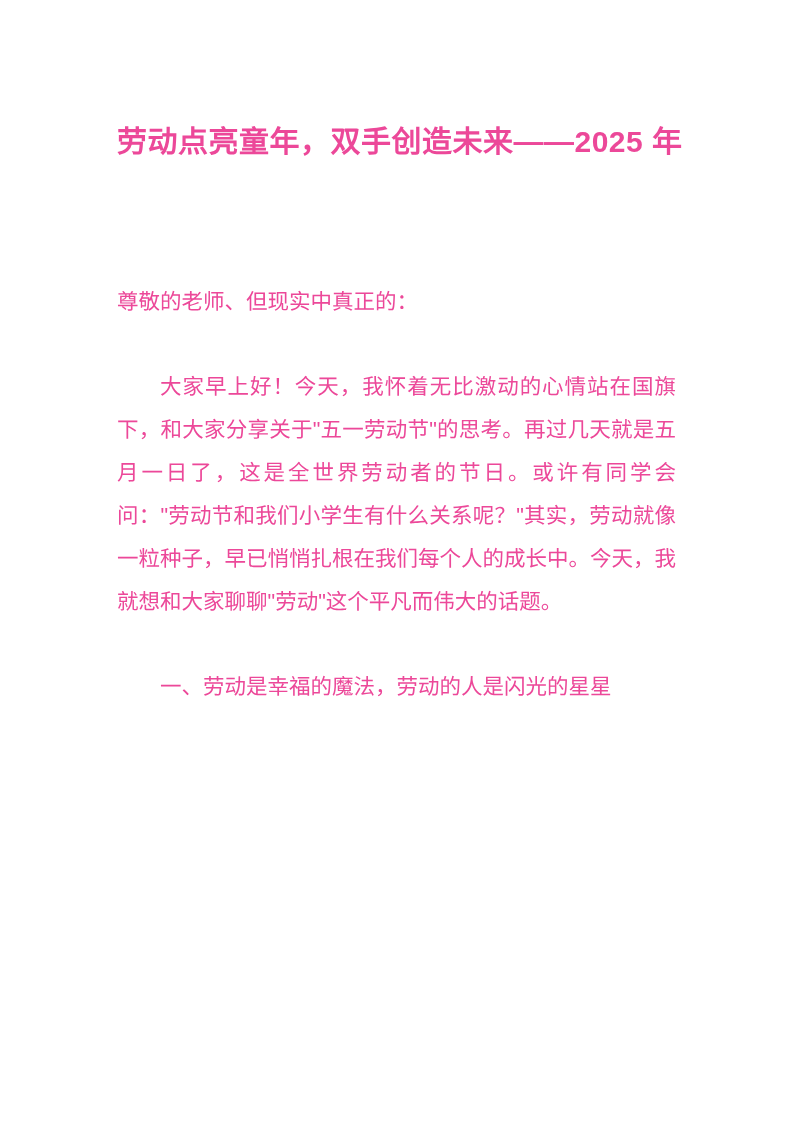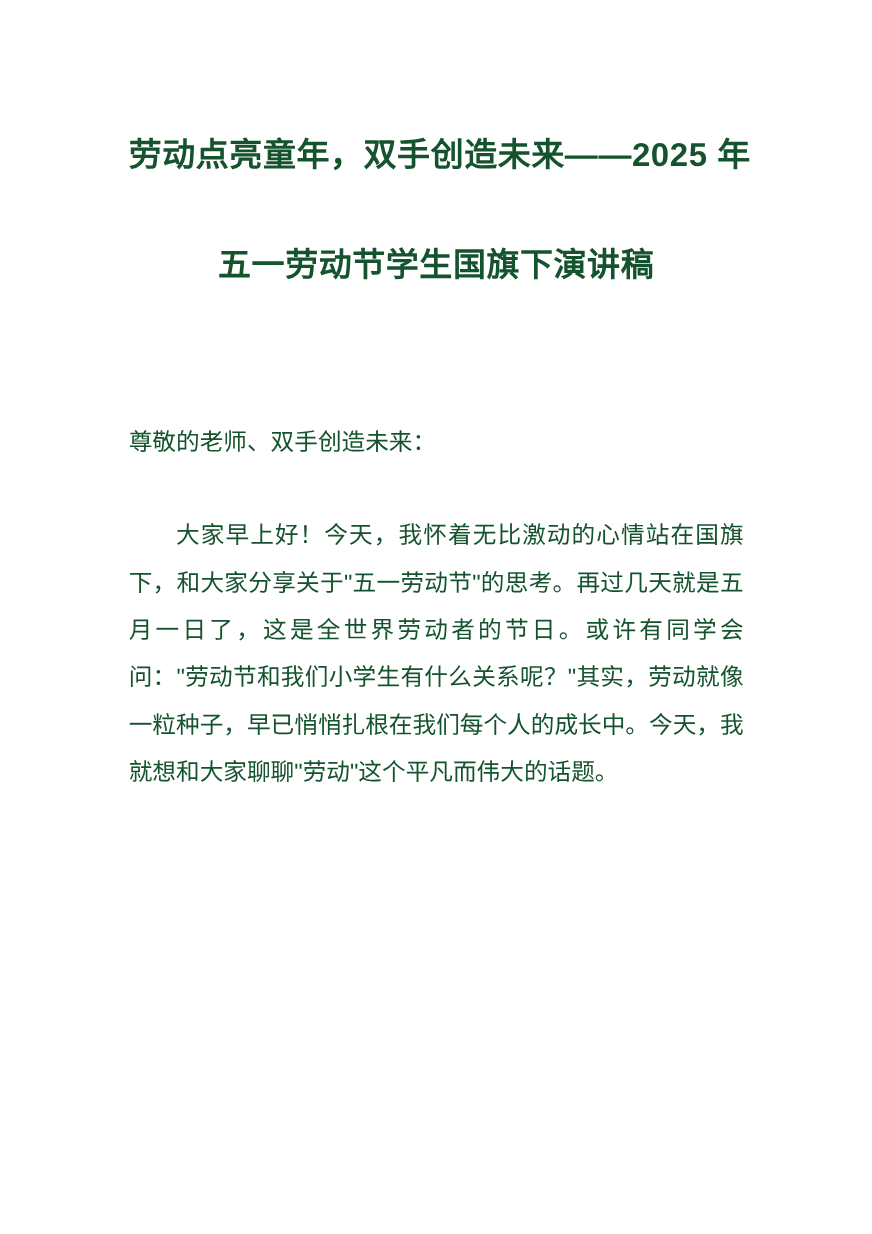--- a/index.html
+++ b/index.html
@@ -6,21 +6,21 @@
     margin: 0;
     padding: 0;
     background: #ffffff;
   }
   .page {
     position: relative;
     width: 793px;
     height: 1032px;
     margin: 0 auto;
     background: #ffffff;
-    color: #14532d;
+    color: #ec4899;
     box-sizing: border-box;
     padding: 0 117px;
     overflow: hidden;
     font-family: "Liberation Sans", "DejaVu Sans", sans-serif;
   }
   .doc-title {
     margin: 92px 0 0 0;
     font-size: 30px;
     font-weight: 700;
     line-height: 100px;
@@ -49,22 +49,22 @@
     text-align: left;
   }
 </style>
 </head>
 <body>
 
 <div class="page">
 
   <h1 class="doc-title">
     <span class="title-line">劳动点亮童年，双手创造未来——2025 年</span>
-    <span class="title-line">五一劳动节学生国旗下演讲稿</span>
   </h1>
 
-  <p class="salutation">尊敬的老师、双手创造未来：</p>
+  <p class="salutation">尊敬的老师、但现实中真正的：</p>
 
   <p class="para">大家早上好！今天，我怀着无比激动的心情站在国旗下，和大家分享关于"五一劳动节"的思考。再过几天就是五月一日了，这是全世界劳动者的节日。或许有同学会问："劳动节和我们小学生有什么关系呢？"其实，劳动就像一粒种子，早已悄悄扎根在我们每个人的成长中。今天，我就想和大家聊聊"劳动"这个平凡而伟大的话题。</p>
 
+  <p class="para section-heading">一、劳动是幸福的魔法，劳动的人是闪光的星星</p>
 
 
 </div>
 
 </body></html>

